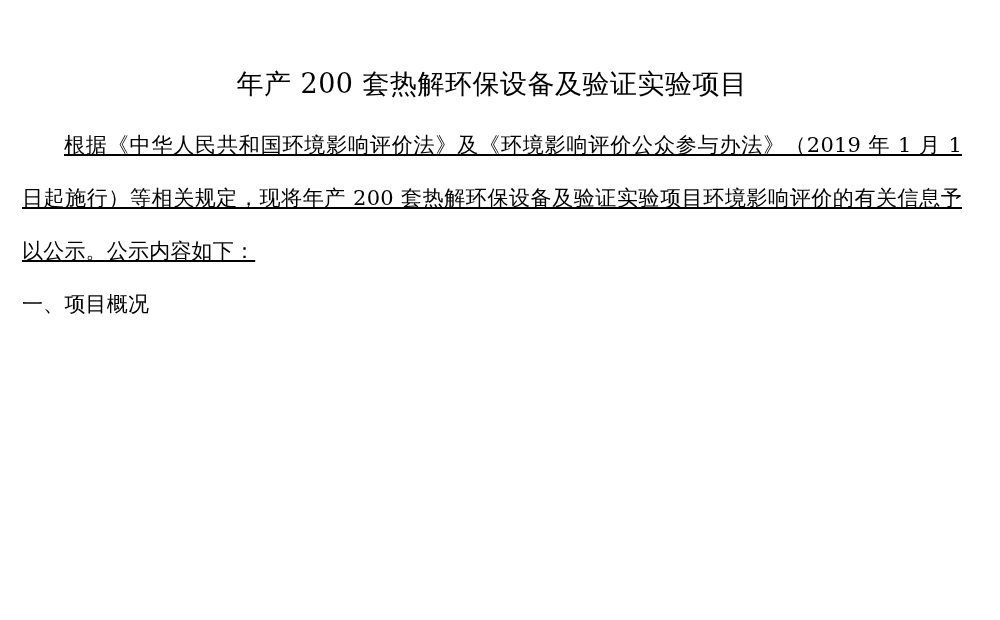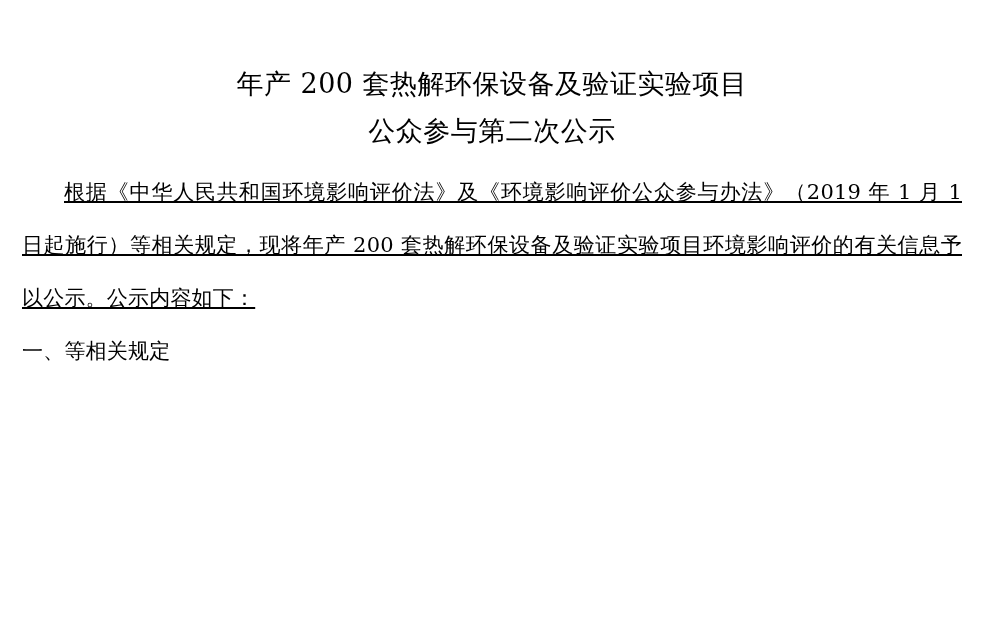--- a/index.html
+++ b/index.html
@@ -63,24 +63,23 @@
     line-height: 0;
   }
 </style>
 </head>
 <body>
 
 <div class="page">
 
   <h1 class="doc-title">
     <span class="line">年产 200 套热解环保设备及验证实验项目</span>
-    <span class="line">公众参与第二次公示</span>
   </h1>
 
   <div class="body-block">
 
     <p class="para indent">根据《中华人民共和国环境影响评价法》及《环境影响评价公众参与办法》（2019 年 1 月 1 日起施行）等相关规定，现将年产 200 套热解环保设备及验证实验项目环境影响评价的有关信息予以公示。公示内容如下：</p>
 
-    <p class="section-heading">一、等相关规定</p>
+    <p class="section-heading">一、项目概况</p>
 
 
   </div>
 </div>
 
 </body></html>

